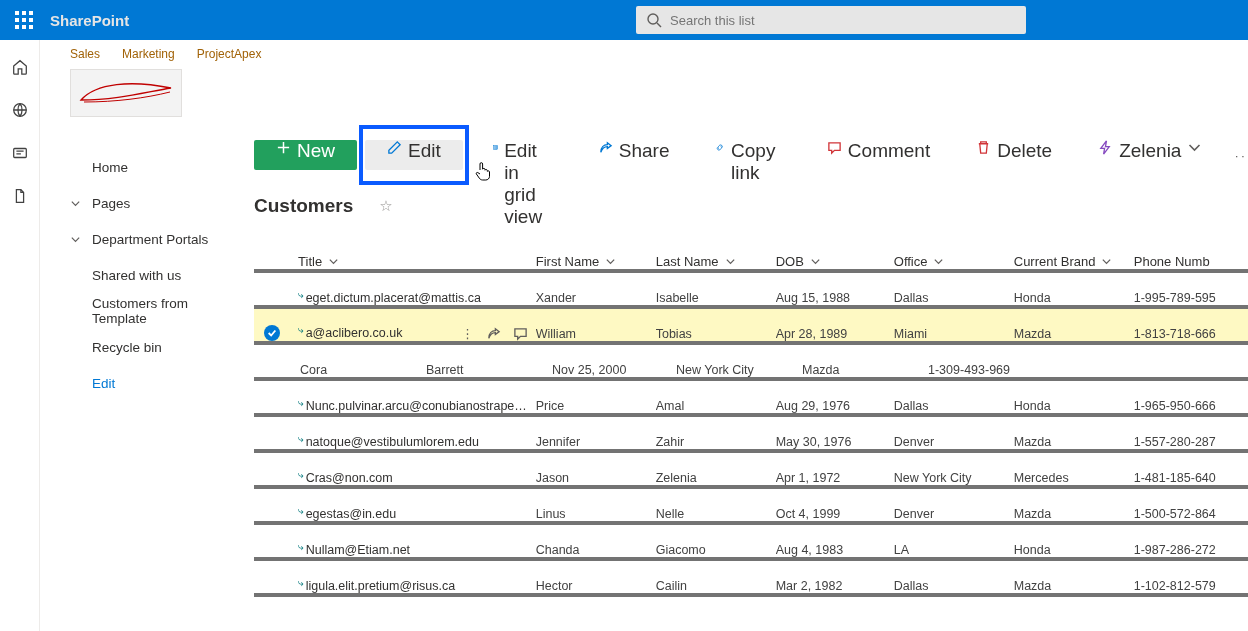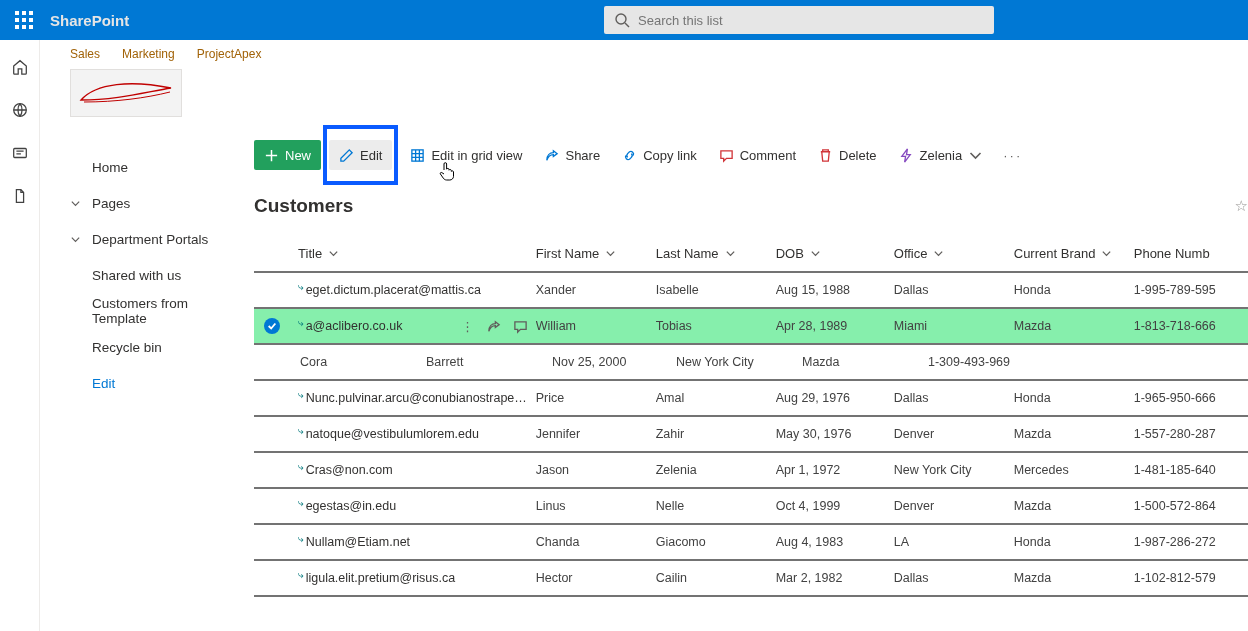--- a/index.html
+++ b/index.html
@@ -4,21 +4,21 @@
 <style>
 * { box-sizing: border-box; margin: 0; padding: 0; }
 body { font-family: "Segoe UI", Tahoma, sans-serif; font-size: 13px; color: #323130; overflow: hidden; width: 1248px; height: 631px; background: #fff; }
 
 
 .suite-bar { height: 40px; background: #0078d4; display: flex; align-items: center; padding: 0 6px; }
 .waffle { width: 36px; height: 36px; display: flex; align-items: center; justify-content: center; cursor: pointer; }
 .waffle-dots { display: grid; grid-template-columns: repeat(3,4px); grid-template-rows: repeat(3,4px); gap: 3px; }
 .waffle-dots span { width:4px; height:4px; background:#fff; }
 .app-name { color:#e5e5e5; font-weight:600; font-size:15px; margin-left:8px; }
-.search-wrap { position: absolute; left: 604px; top: 6px; width: 390px; height: 28px; background: #e6e6e6; border-radius: 2px; display:flex; align-items:center; padding: 0 10px; }
+.search-wrap { position: absolute; left: 636px; top: 6px; width: 390px; height: 28px; background: #e6e6e6; border-radius: 2px; display:flex; align-items:center; padding: 0 10px; }
 .search-wrap svg { width:16px; height:16px; fill: none; stroke:#605e5c; stroke-width:1.4; }
 .search-input { border:none; background:transparent; margin-left:8px; font-size:13px; color:#605e5c; flex:1; outline:none; }
 
 
 .shell { display:flex; height: calc(631px - 40px); }
 .rail { width: 40px; background:#fff; display:flex; flex-direction:column; align-items:center; padding-top:18px; gap:22px; border-right:1px solid #edebe9; }
 .rail svg { width:18px; height:18px; stroke:#424242; fill:none; stroke-width:1.4; }
 
 .site-area { flex:1; display:flex; flex-direction:column; overflow:hidden; }
 .hub { height: 28px; display:flex; align-items:center; gap: 22px; padding-left: 30px; font-size:12px; color:#a16207; }
@@ -30,45 +30,45 @@
 
 .leftnav { width: 190px; padding: 30px 10px 10px 30px; font-size: 13.5px; color:#323130; }
 .leftnav .item { height: 36px; display:flex; align-items:center; cursor:pointer; }
 .leftnav .sub { padding-left: 22px; }
 .leftnav .chev { width: 22px; display:flex; align-items:center; }
 .leftnav .edit { color:#0078d4; }
 
 
 .main { flex:1; overflow:hidden; display:flex; flex-direction:column; padding-left: 24px; position:relative; }
 .cmdbar { height: 44px; display:flex; align-items:center; gap: 2px; margin-top: 14px; }
-.btn { height: 30px; display:flex; align-items:center; gap:6px; padding: 0 10px; font-size:13px; cursor:pointer; border-radius:2px; }
+.btn { height: 30px; display:flex; gap:6px; padding: 0 22px; font-size:19px; cursor:pointer; border-radius:2px; }
 .btn-new { background:#22a05d; color:#fff; }
 .btn-secondary { color:#323130; }
 .btn svg { width:15px; height:15px; }
 .cmd-icon-blue { stroke:#0078d4; fill:none; stroke-width:1.4; }
 .cmd-icon-red  { stroke:#d13438; fill:none; stroke-width:1.4; }
 .cmd-icon-purple { stroke:#864ac0; fill:none; stroke-width:1.4; }
 .btn-edit-wrap { border: 4px solid #0a5bff; height: 60px; display:flex; align-items:center; margin: -14px 0; padding: 0 2px; }
 .btn-edit { background:#ececec; }
 .ellipsis { letter-spacing:2px; padding:0 8px; color:#605e5c; cursor:pointer; }
 
 
 .hand-cursor { position:absolute; left:111px; top:32px; z-index:9; pointer-events:none; }
 
 
-.list-title-row { display:flex; align-items:center; gap:2px; margin-top:18px;justify-content:space-between; }
+.list-title-row { display:flex; align-items:center; gap:26px; margin-top:18px; }
 .list-title { font-size: 19px; font-weight:600; }
 .star { color:#979593; font-size:15px; cursor:pointer; }
 
 
 .table { margin-top: 18px; overflow:hidden; }
-.thead, .trow { display:flex; align-items:center; border-bottom:2px solid #737373; }
+.thead, .trow { display:flex; align-items:flex-end; border-bottom:4px solid #737373; }
 .thead { height: 38px; font-size: 13px; color:#323130; }
 .trow  { height: 36px; font-size: 12.5px; color:#424242; }
-.trow.sel { background:#86efac; }
+.trow.sel { background:#fef9c3; }
 .cell { padding-right: 8px; white-space:nowrap; overflow:hidden; text-overflow:ellipsis; }
 .c-sel   { width: 46px; display:flex; justify-content:center; }
 .c-title { width: 250px; color:#323130; }
 .c-fn    { width: 126px; }
 .c-ln    { width: 126px; }
 .c-dob   { width: 124px; }
 .c-off   { width: 126px; }
 .c-brand { width: 126px; }
 .c-phone { width: 120px; }
 .thead .cell { display:flex; align-items:center; gap:6px; font-weight:400; }

